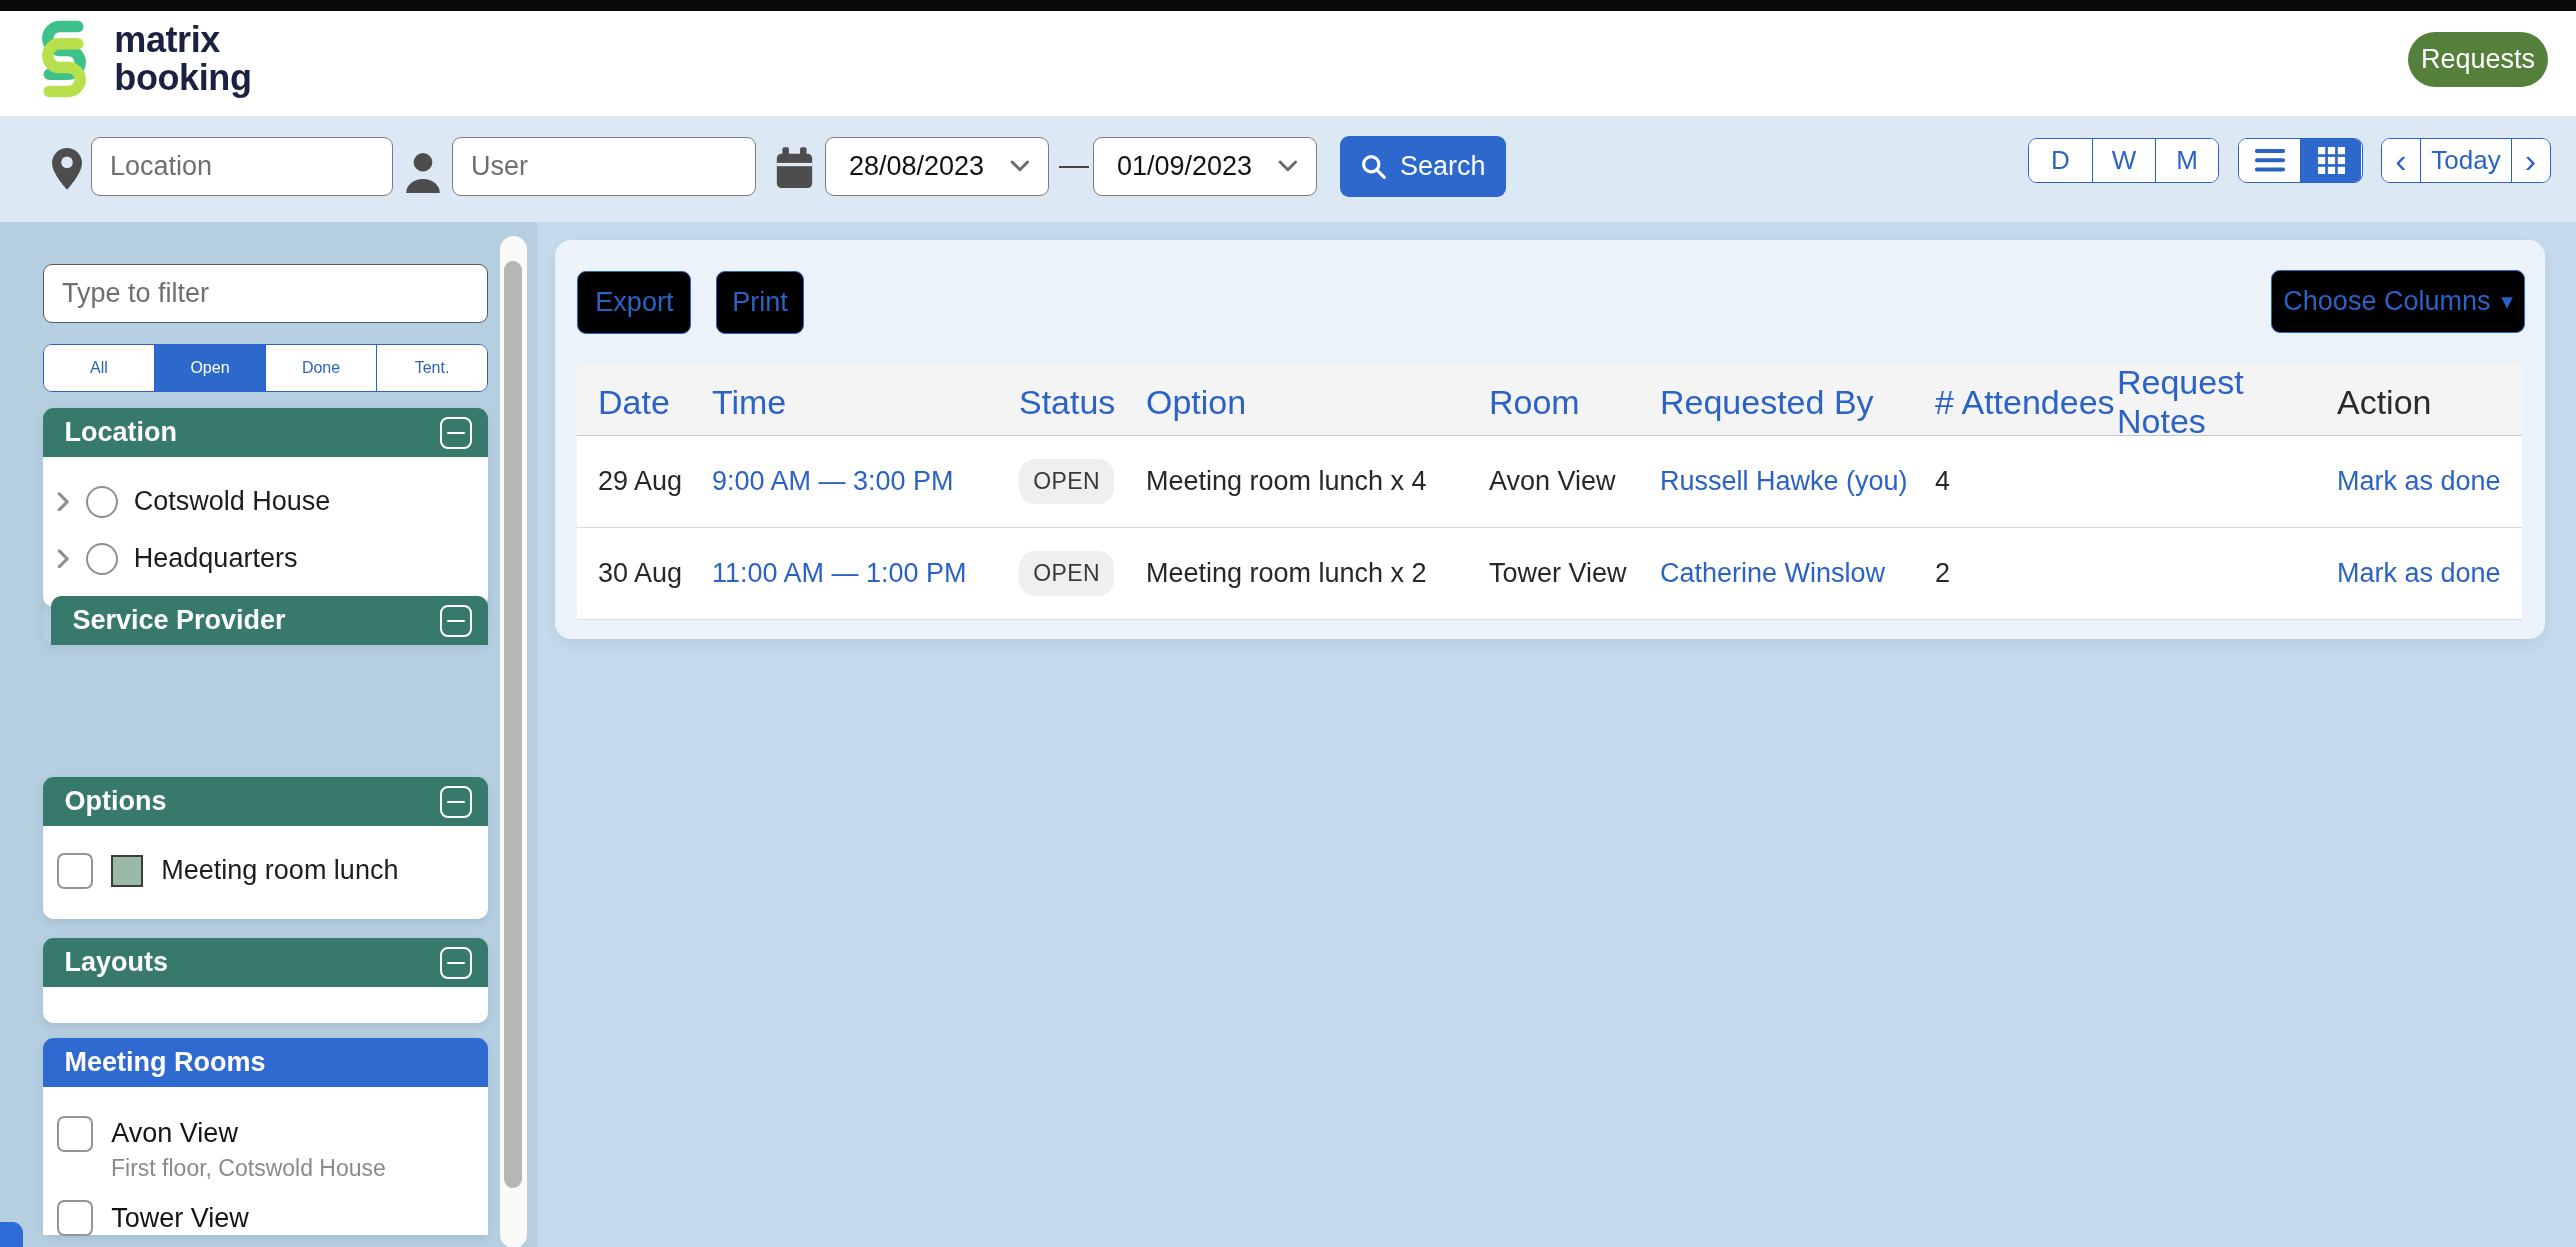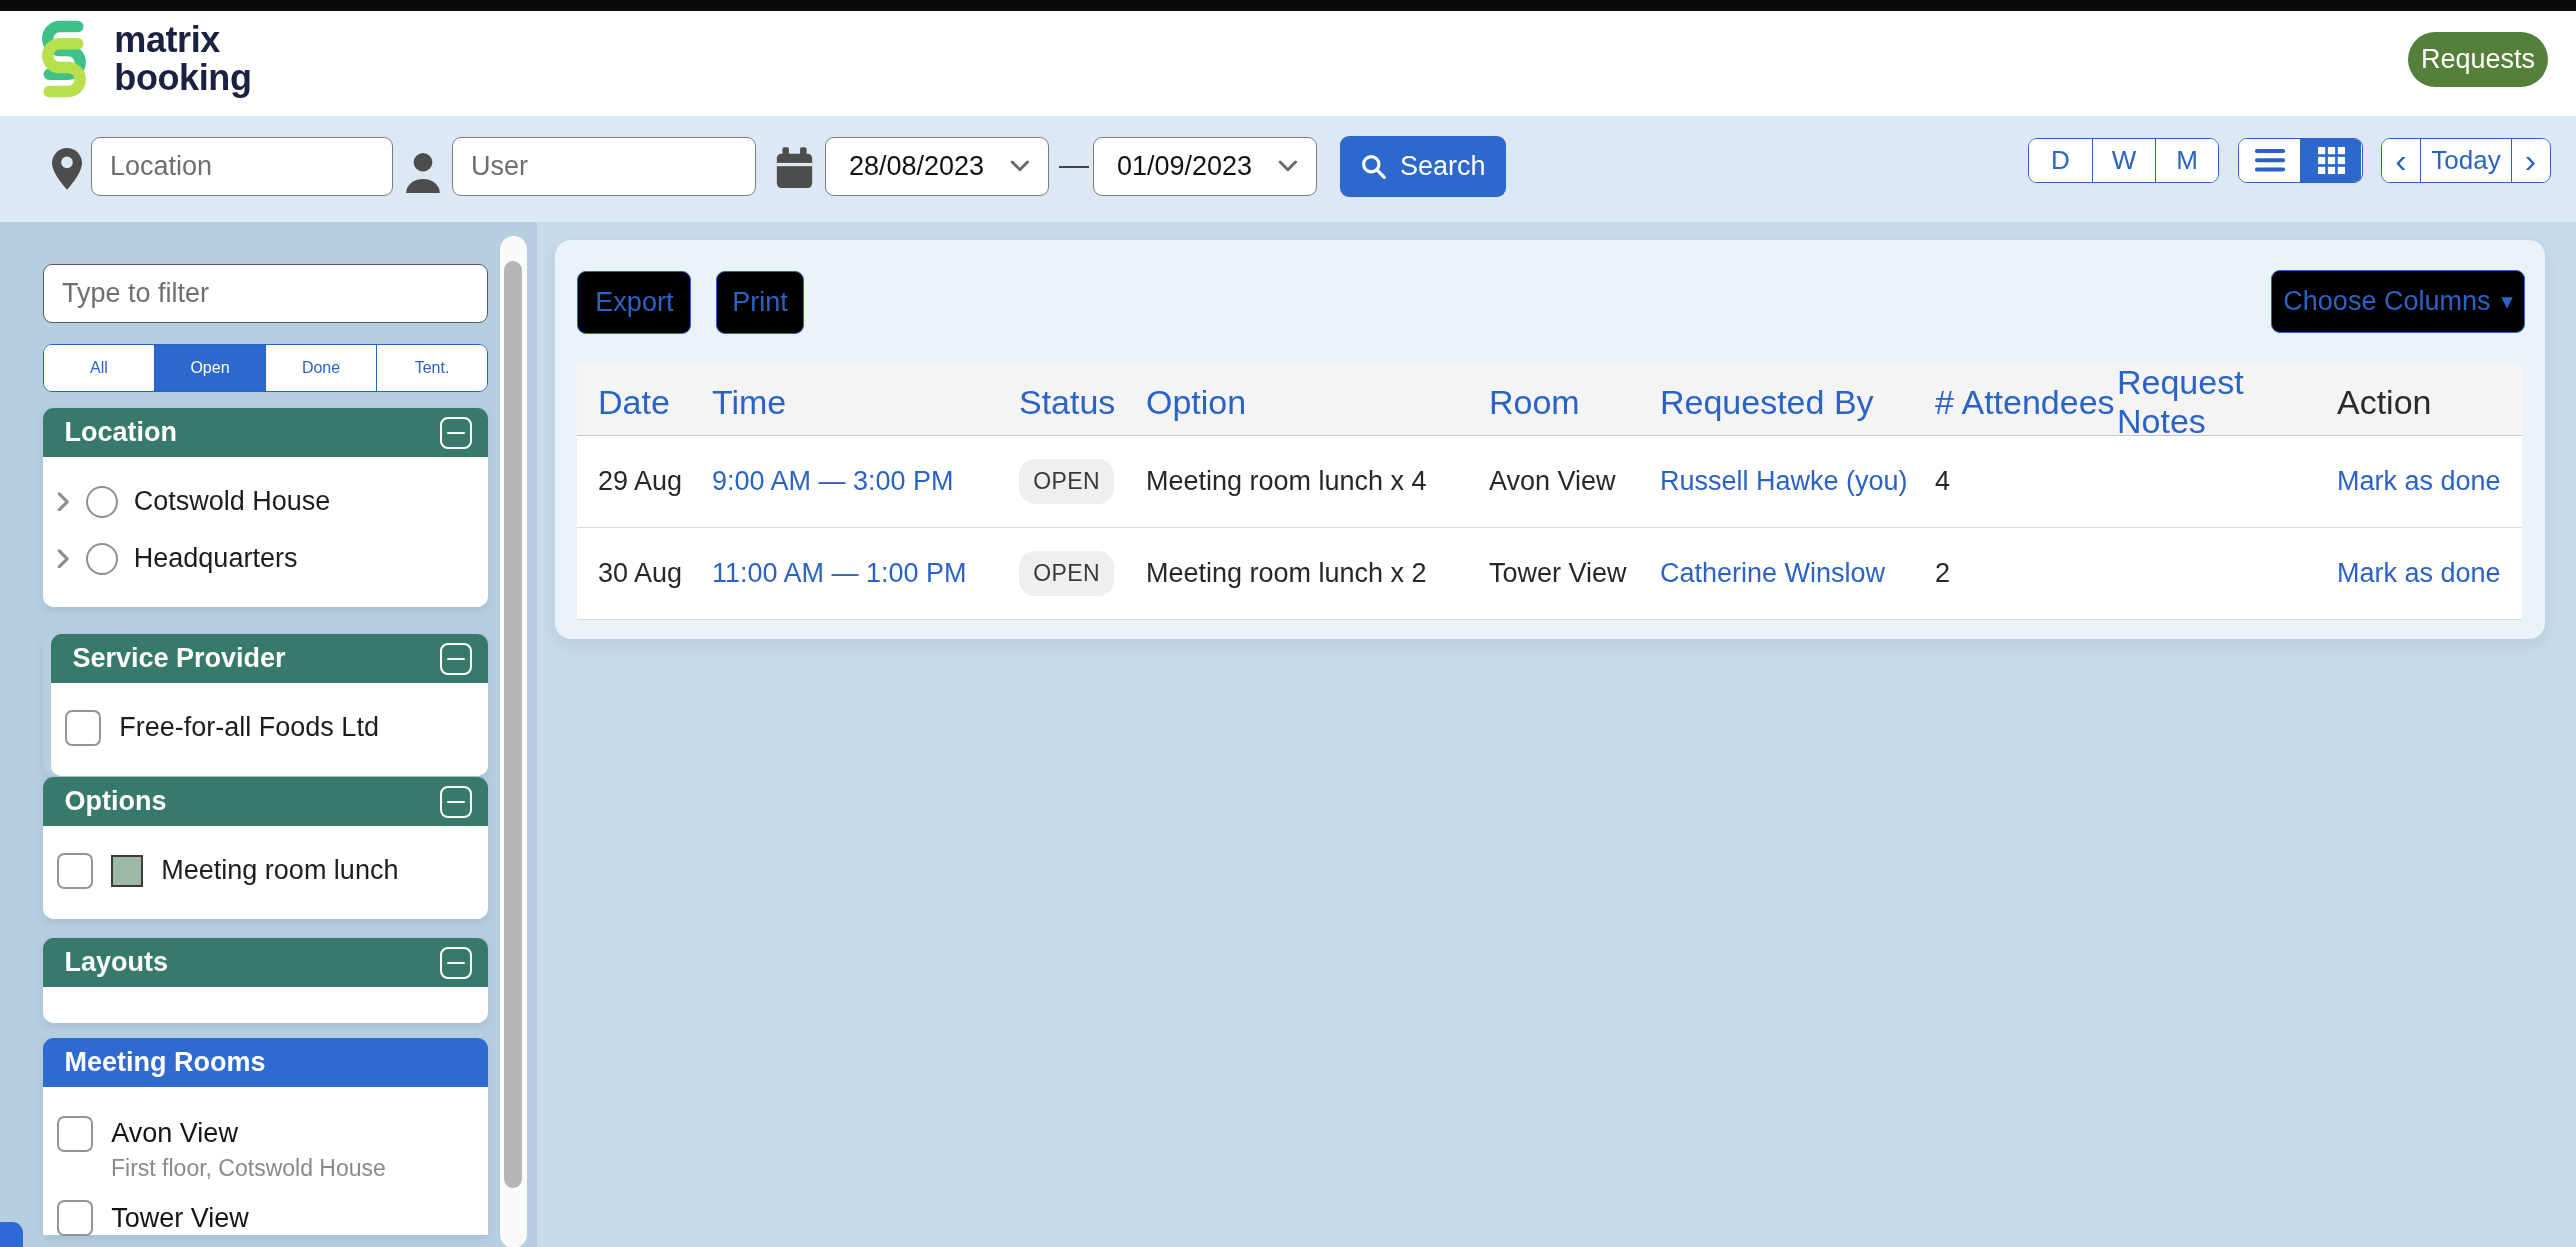--- a/index.html
+++ b/index.html
@@ -219,30 +219,24 @@
         <div class="tree-row">
           <svg width="12.5" height="19.7" viewBox="0 0 12 20">
               <polyline points="2,2 10,10 2,18" stroke="#8f8f8f" stroke-width="3.2" fill="none" stroke-linecap="round" stroke-linejoin="round"></polyline>
             </svg>
           <span class="radio"></span>
           <span>Headquarters</span>
         </div>
       </div>
     </div>
 
-    <div class="panelcard" style="top:412px;padding-left:8px;">
+    <div class="panelcard" style="top:374px;padding-left:8px;">
       <div class="phead">
         <span>Service Provider</span>
         <span class="minus-ico"></span>
-      </div>
-      <div class="pbody" style="padding:10.7px 0 14.3px;">
-        <div class="check-row">
-          <span class="checkbox"></span>
-          <span>Free-for-all Foods Ltd</span>
-        </div>
       </div>
     </div>
 
     <div class="panelcard" style="top:555px;">
       <div class="phead">
         <span>Options</span>
         <span class="minus-ico"></span>
       </div>
       <div class="pbody" style="padding:10.7px 0 14.3px;">
         <div class="check-row">

